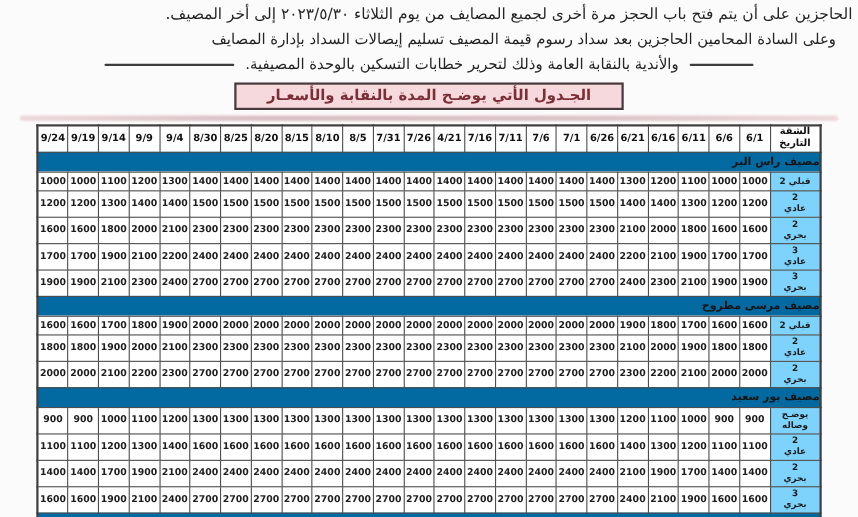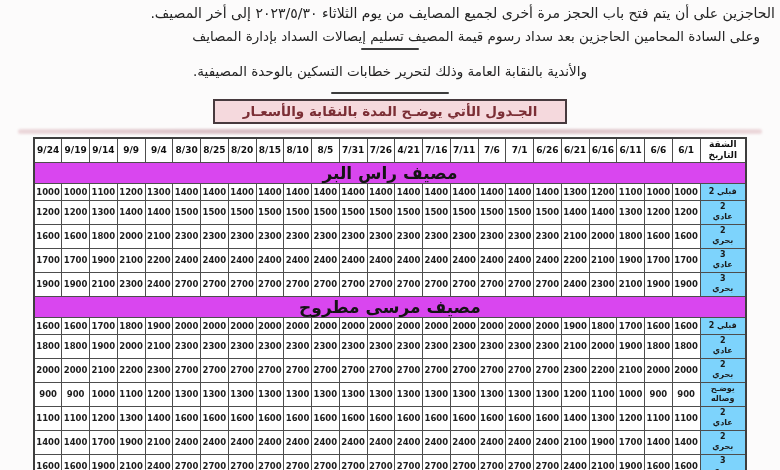--- a/index.html
+++ b/index.html
@@ -2,36 +2,36 @@
 <html lang="ar"><head>
 <meta charset="utf-8">
 <style>
   html,body{margin:0;padding:0;}
   .page{width:780px;height:470px;overflow:hidden;background:#fcfbfb;
         font-family:"DejaVu Sans",sans-serif;position:relative;}
   .note{direction:rtl;font-weight:normal;color:#242424;}
   .note1{font-size:14px;line-height:21px;padding:3px 5px 0 5px;text-align:right;letter-spacing:-.2px;}
   .note2{font-size:13.5px;line-height:23px;padding:1px 20px 0 10px;text-align:right;}
   .note3{display:flex;direction:rtl;align-items:center;justify-content:center;
-         gap:10px;font-size:13.5px;line-height:22px;padding:0 10px;flex-direction:column;}
+         gap:10px;font-size:13.5px;line-height:22px;padding:0 10px;}
   .rule{height:2px;background:#3c3c3c;border-radius:1px;}
   .rule-a{width:58px;} .rule-b{width:118px;}
   .title-box{width:max-content;margin:5px auto 5px auto;padding:2px 28px 3px 28px;
              background:#f5d9dd;border:2px solid #473a3e;color:#7b2e35;
              font-weight:bold;font-size:13.5px;direction:rtl;letter-spacing:.2px;}
   .smear{height:5px;margin:2px 18px 3px 18px;border-radius:3px;
          background:linear-gradient(90deg,#ecd8db 0%,#d9bfc5 30%,#dcc3c8 70%,#ecd8db 100%);
          filter:blur(1px);}
   table{direction:rtl;border-collapse:collapse;table-layout:fixed;
         margin:0 auto;width:714px;border:2px solid #3e3e3e;background:#fff;}
   th,td{border:1px solid #4d4d4d;padding:0;vertical-align:middle;}
   tr.hdr th{height:20px;font-size:9px;font-weight:bold;color:#101010;background:#fff;text-align:center;}
   th.corner{background:#f3dce0;font-size:6.5px;line-height:1.25;font-weight:bold;color:#222;margin-left:28px;}
-  tr.sec td{height:17px;background:#d946ef;font-size:17px;font-weight:bold;
-            color:#141414;text-align:center;letter-spacing:.3px;}
+  tr.sec td{height:17px;background:#0369a1;font-size:10px;font-weight:bold;
+            color:#141414;text-align:right;letter-spacing:.3px;}
   tr.single td{height:16px;} tr.double td{height:23px;}
   td.val{font-size:8.5px;font-weight:bold;color:#1d1d1d;text-align:center;background:#fff;}
   td.lbl{background:#7dd3fc;font-size:8px;font-weight:bold;color:#1a1a1a;
          direction:ltr;text-align:center;line-height:1.25;}
 </style>
 </head>
 <body>
 
 <div class="page">
 
@@ -343,20 +343,23 @@
           <td class="val">2700</td>
           <td class="val">2700</td>
           <td class="val">2700</td>
           <td class="val">2700</td>
           <td class="val">2300</td>
           <td class="val">2200</td>
           <td class="val">2100</td>
           <td class="val">2000</td>
           <td class="val">2000</td>
         </tr>
+        <tr class="sec">
+          <td colspan="25">مصيف بور سعيد</td>
+        </tr>
         <tr class="double">
           <td class="lbl">
             <div>يوضـح</div>
             <div>وصاله</div>
           </td>
           <td class="val">900</td>
           <td class="val">900</td>
           <td class="val">1000</td>
           <td class="val">1100</td>
           <td class="val">1200</td>

